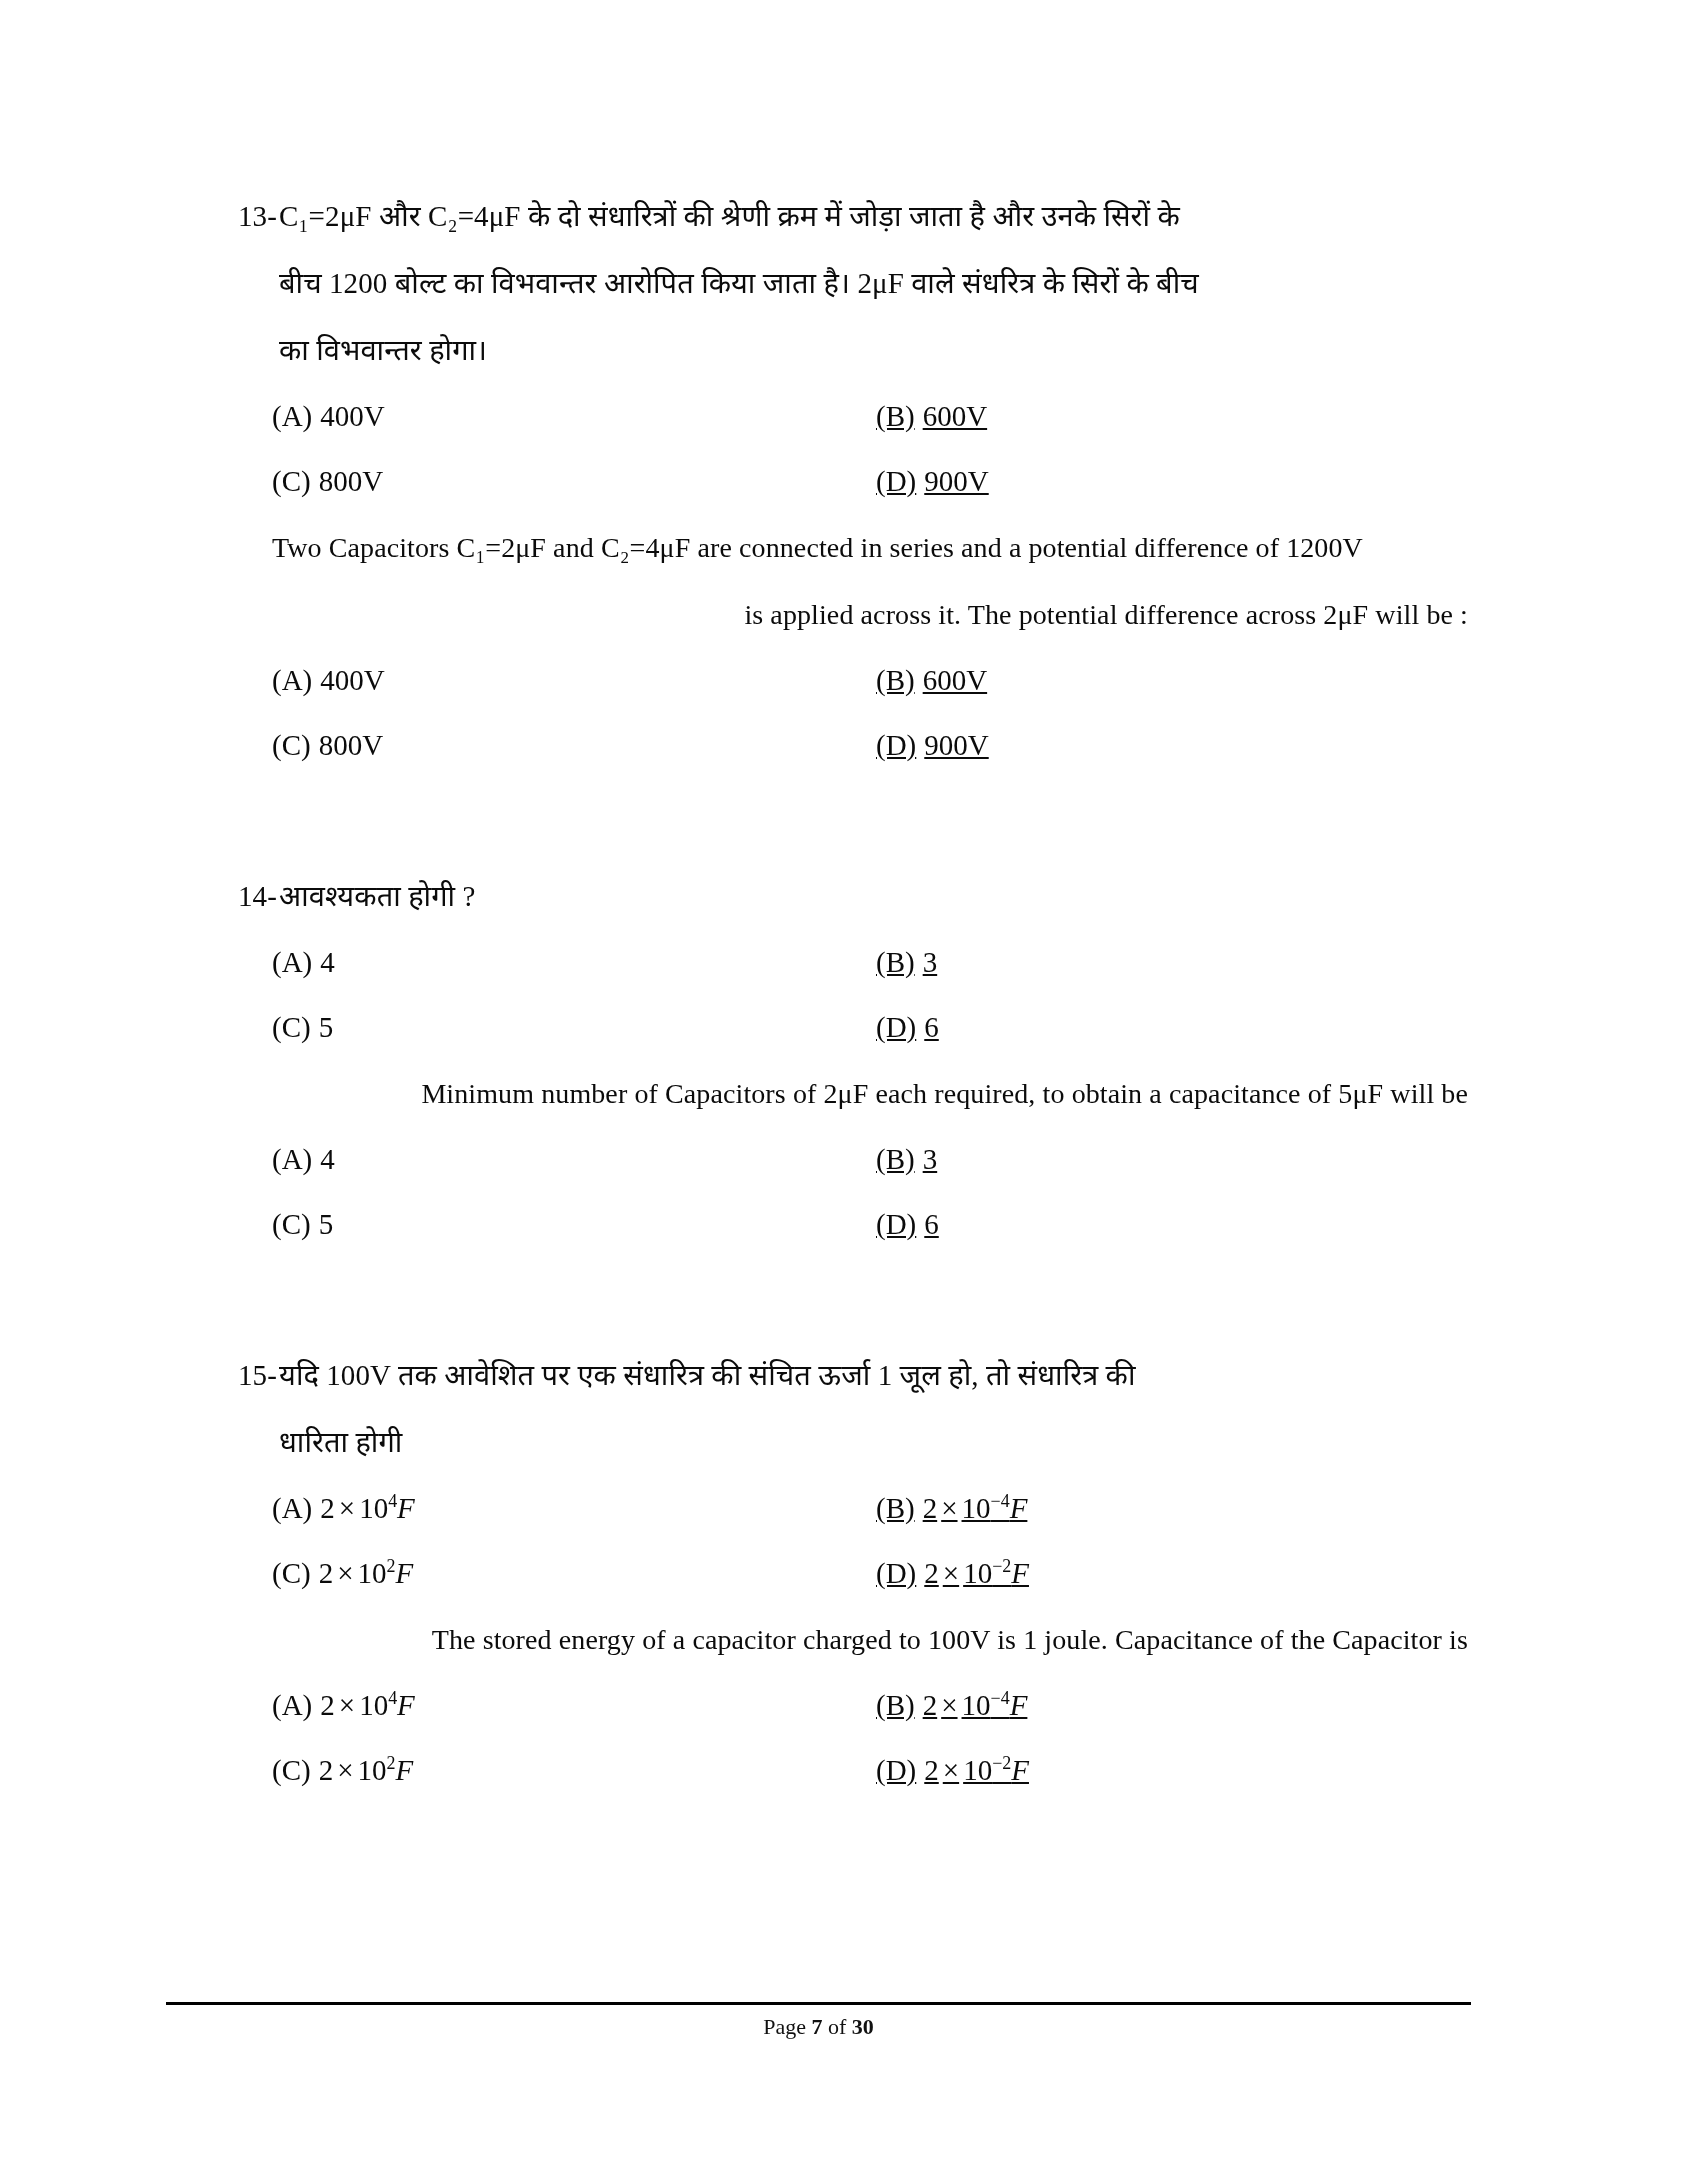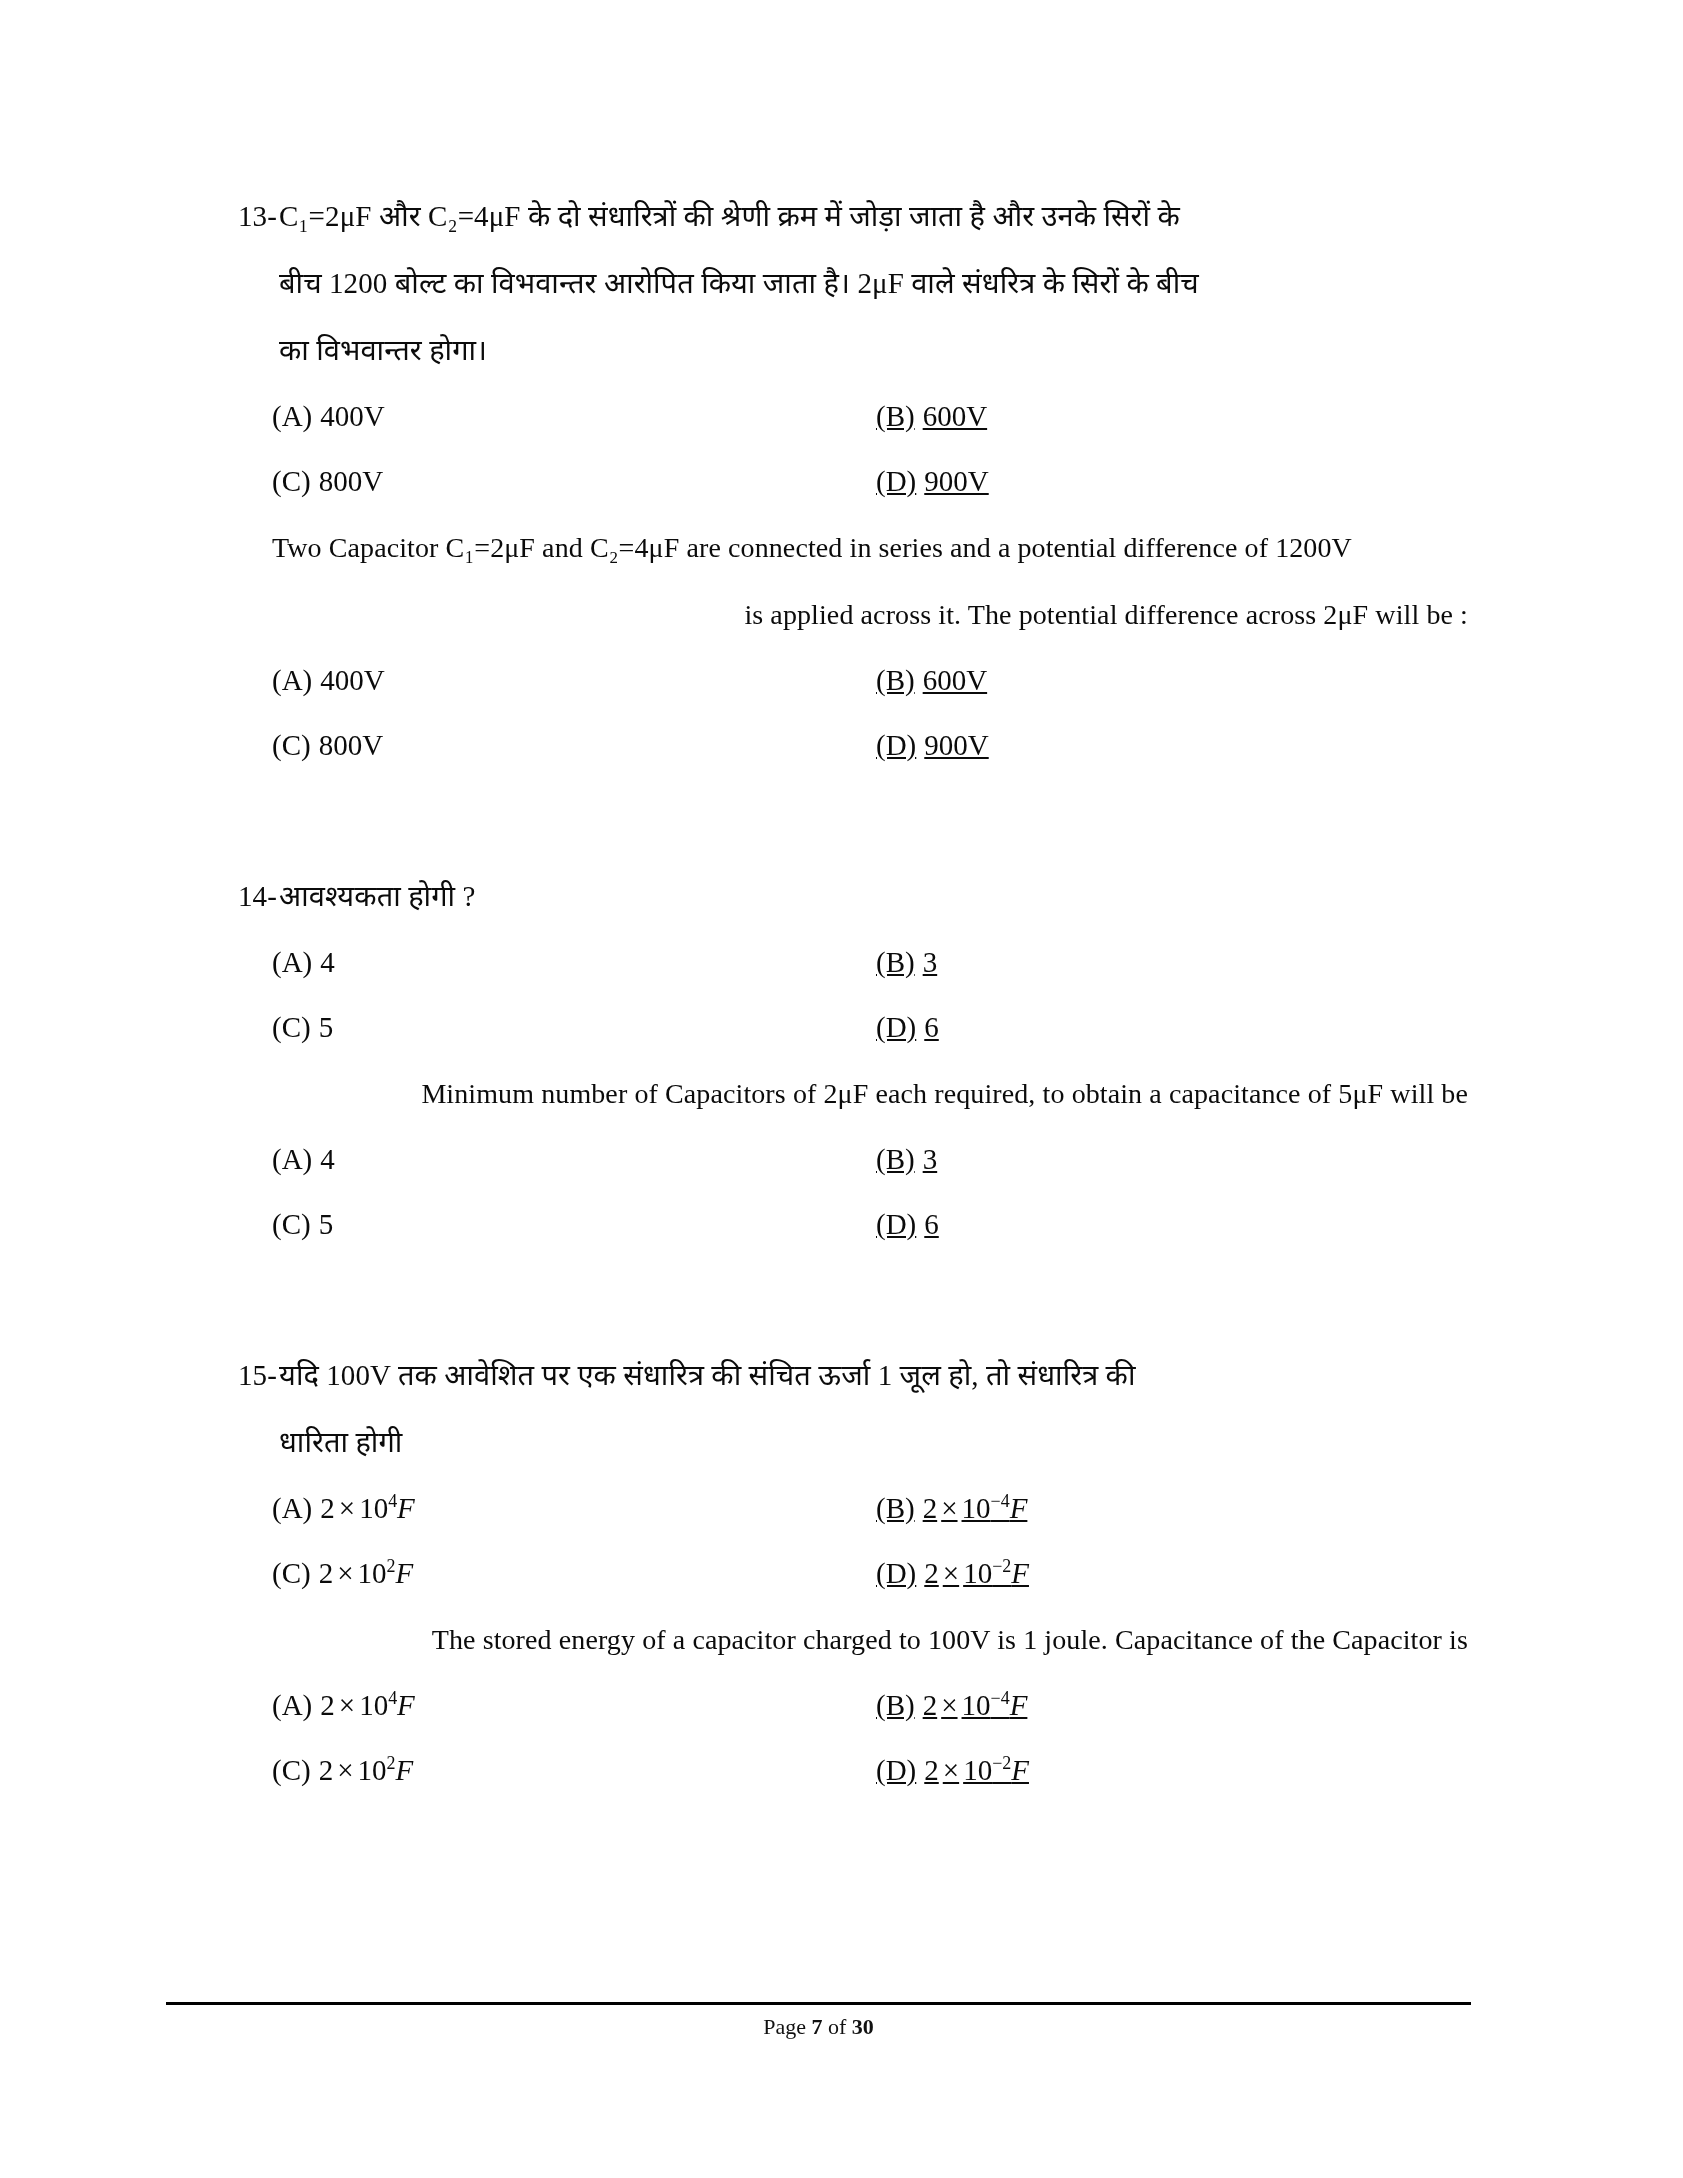--- a/index.html
+++ b/index.html
@@ -147,21 +147,21 @@
           <div class="opt opt-c">
             <span class="opt-label">(C)</span><span>800V</span>
           </div>
           <div class="opt opt-d">
             <span class="opt-label">(D)</span><span>900V</span>
           </div>
         </div>
       </div>
 
       <div class="q-en q-line-en">
-        <span>Two Capacitor C₁=2μF and C₂=4μF are connected in series and a potential difference of 1200V</span>
+        <span>Two Capacitors C₁=2μF and C₂=4μF are connected in series and a potential difference of 1200V</span>
         <span class="last">is applied across it. The potential difference across 2μF will be :</span>
       </div>
 
       <div class="options">
         <div class="opt-row">
           <div class="opt opt-a">
             <span class="opt-label">(A)</span><span>400V</span>
           </div>
           <div class="opt opt-b">
             <span class="opt-label">(B)</span><span>600V</span>

